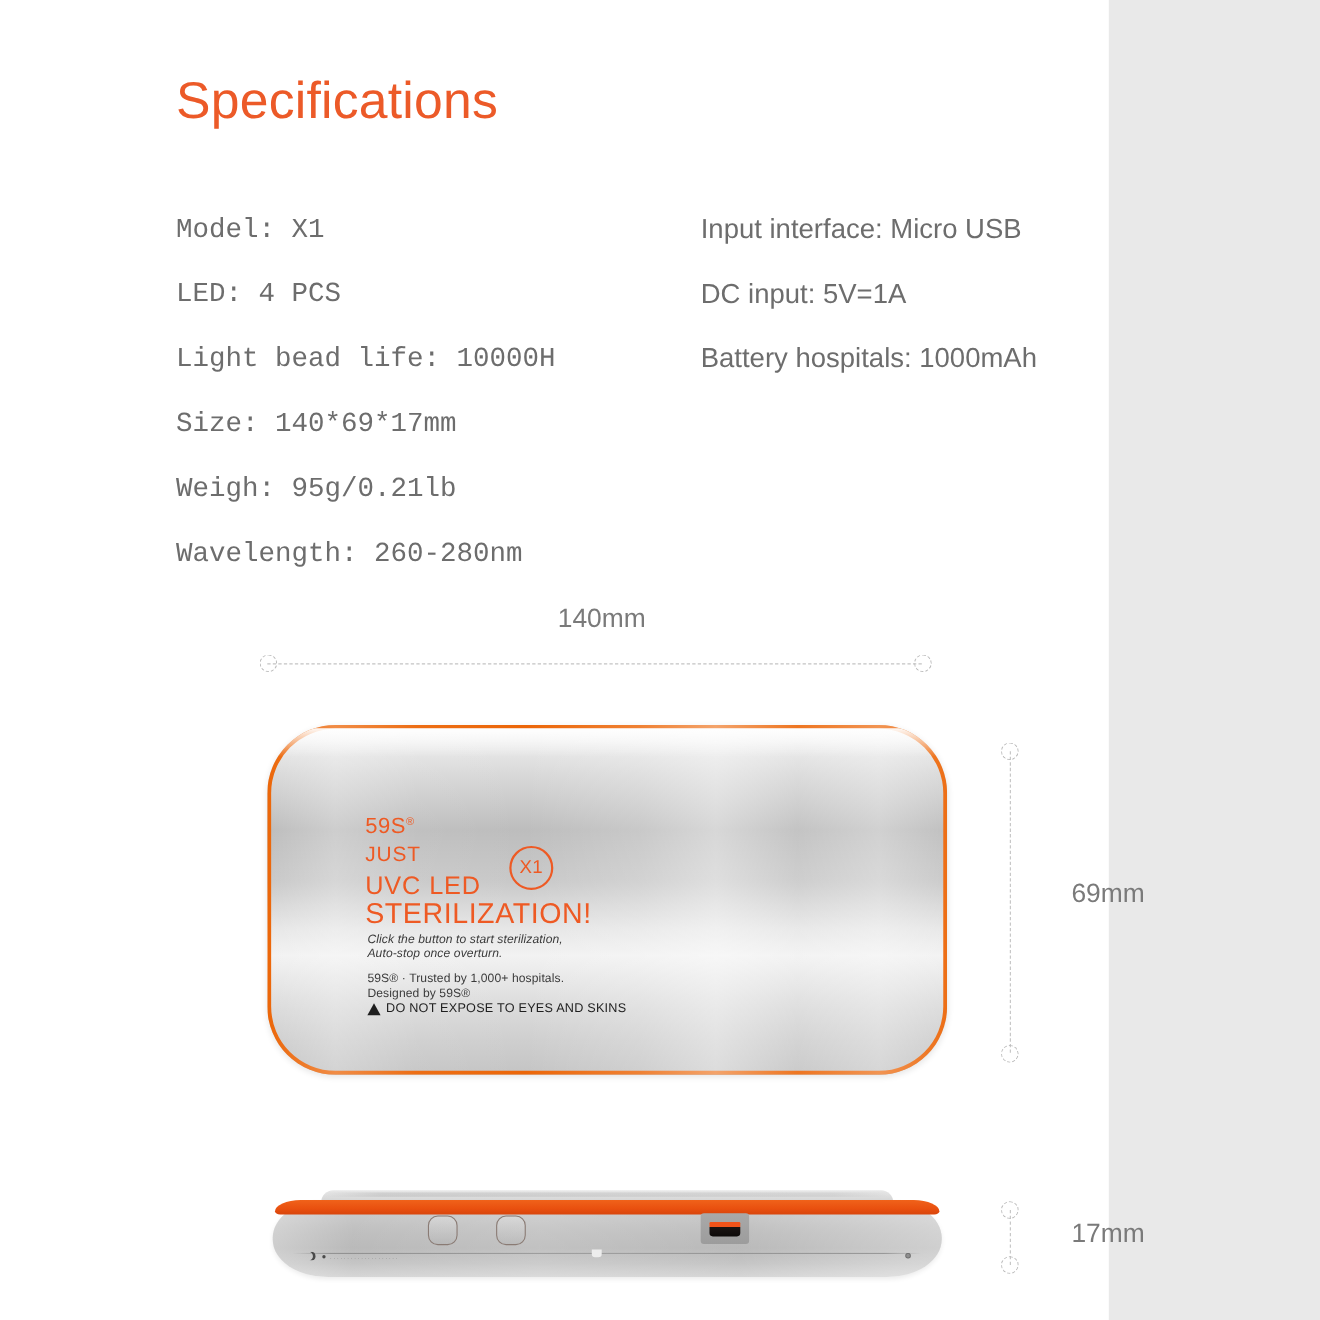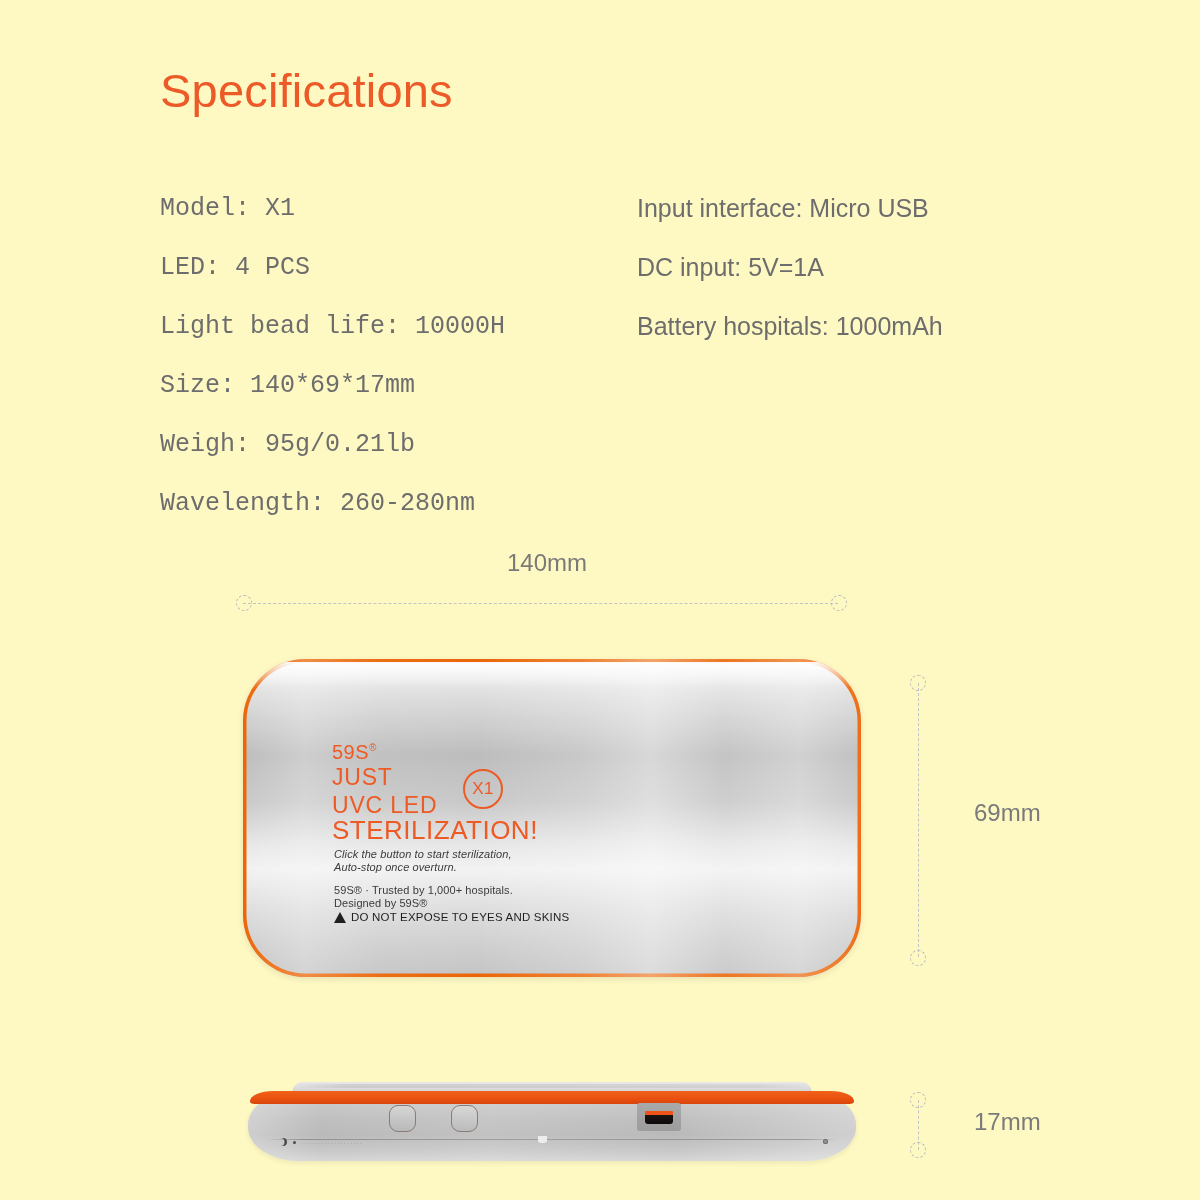--- a/index.html
+++ b/index.html
@@ -2,21 +2,21 @@
 <html><head>
 <meta charset="utf-8">
 <style>
   * { box-sizing: border-box; margin: 0; padding: 0; }
   html, body {
     width: 1200px; height: 1200px;
     background: #e9e9e9;
     font-family: "Liberation Sans", sans-serif;
     overflow: hidden;
   }
-  .page { position: relative; width: 1200px; height: 1200px; background: #fef9c3; }
+  .page { position: relative; width: 1008px; height: 1200px; background: #ffffff; }
 
   
   .title {
     position: absolute; left: 160px; top: 63px;
     font-size: 47px; font-weight: 400; letter-spacing: 0.2px;
     color: #ec5a28;
     white-space: nowrap;
   }
 
   
@@ -95,21 +95,21 @@
 
   .print { position: absolute; z-index: 3; }
   .print-brand {
     left: 332px; top: 738px;
     font-size: 20px; color: #ee5a24; letter-spacing: 0.5px;
     line-height: 20px; font-weight: 400;
   }
   .print-brand sup { font-size: 10px; vertical-align: super; }
   .print-line1 {
     left: 332px; top: 766px;
-    font-size: 23px; color: #ee5a24; letter-spacing: 0.8px; line-height: 23px;
+    font-size: 19px; color: #ee5a24; letter-spacing: 0.8px; line-height: 23px;
   }
   .print-line2 {
     left: 332px; top: 794px;
     font-size: 23px; color: #ee5a24; letter-spacing: 0.8px; line-height: 23px;
   }
   .print-line3 {
     left: 332px; top: 818px;
     font-size: 26px; color: #ee5a24; letter-spacing: 0.5px; line-height: 25px;
   }
   .x1-badge {

